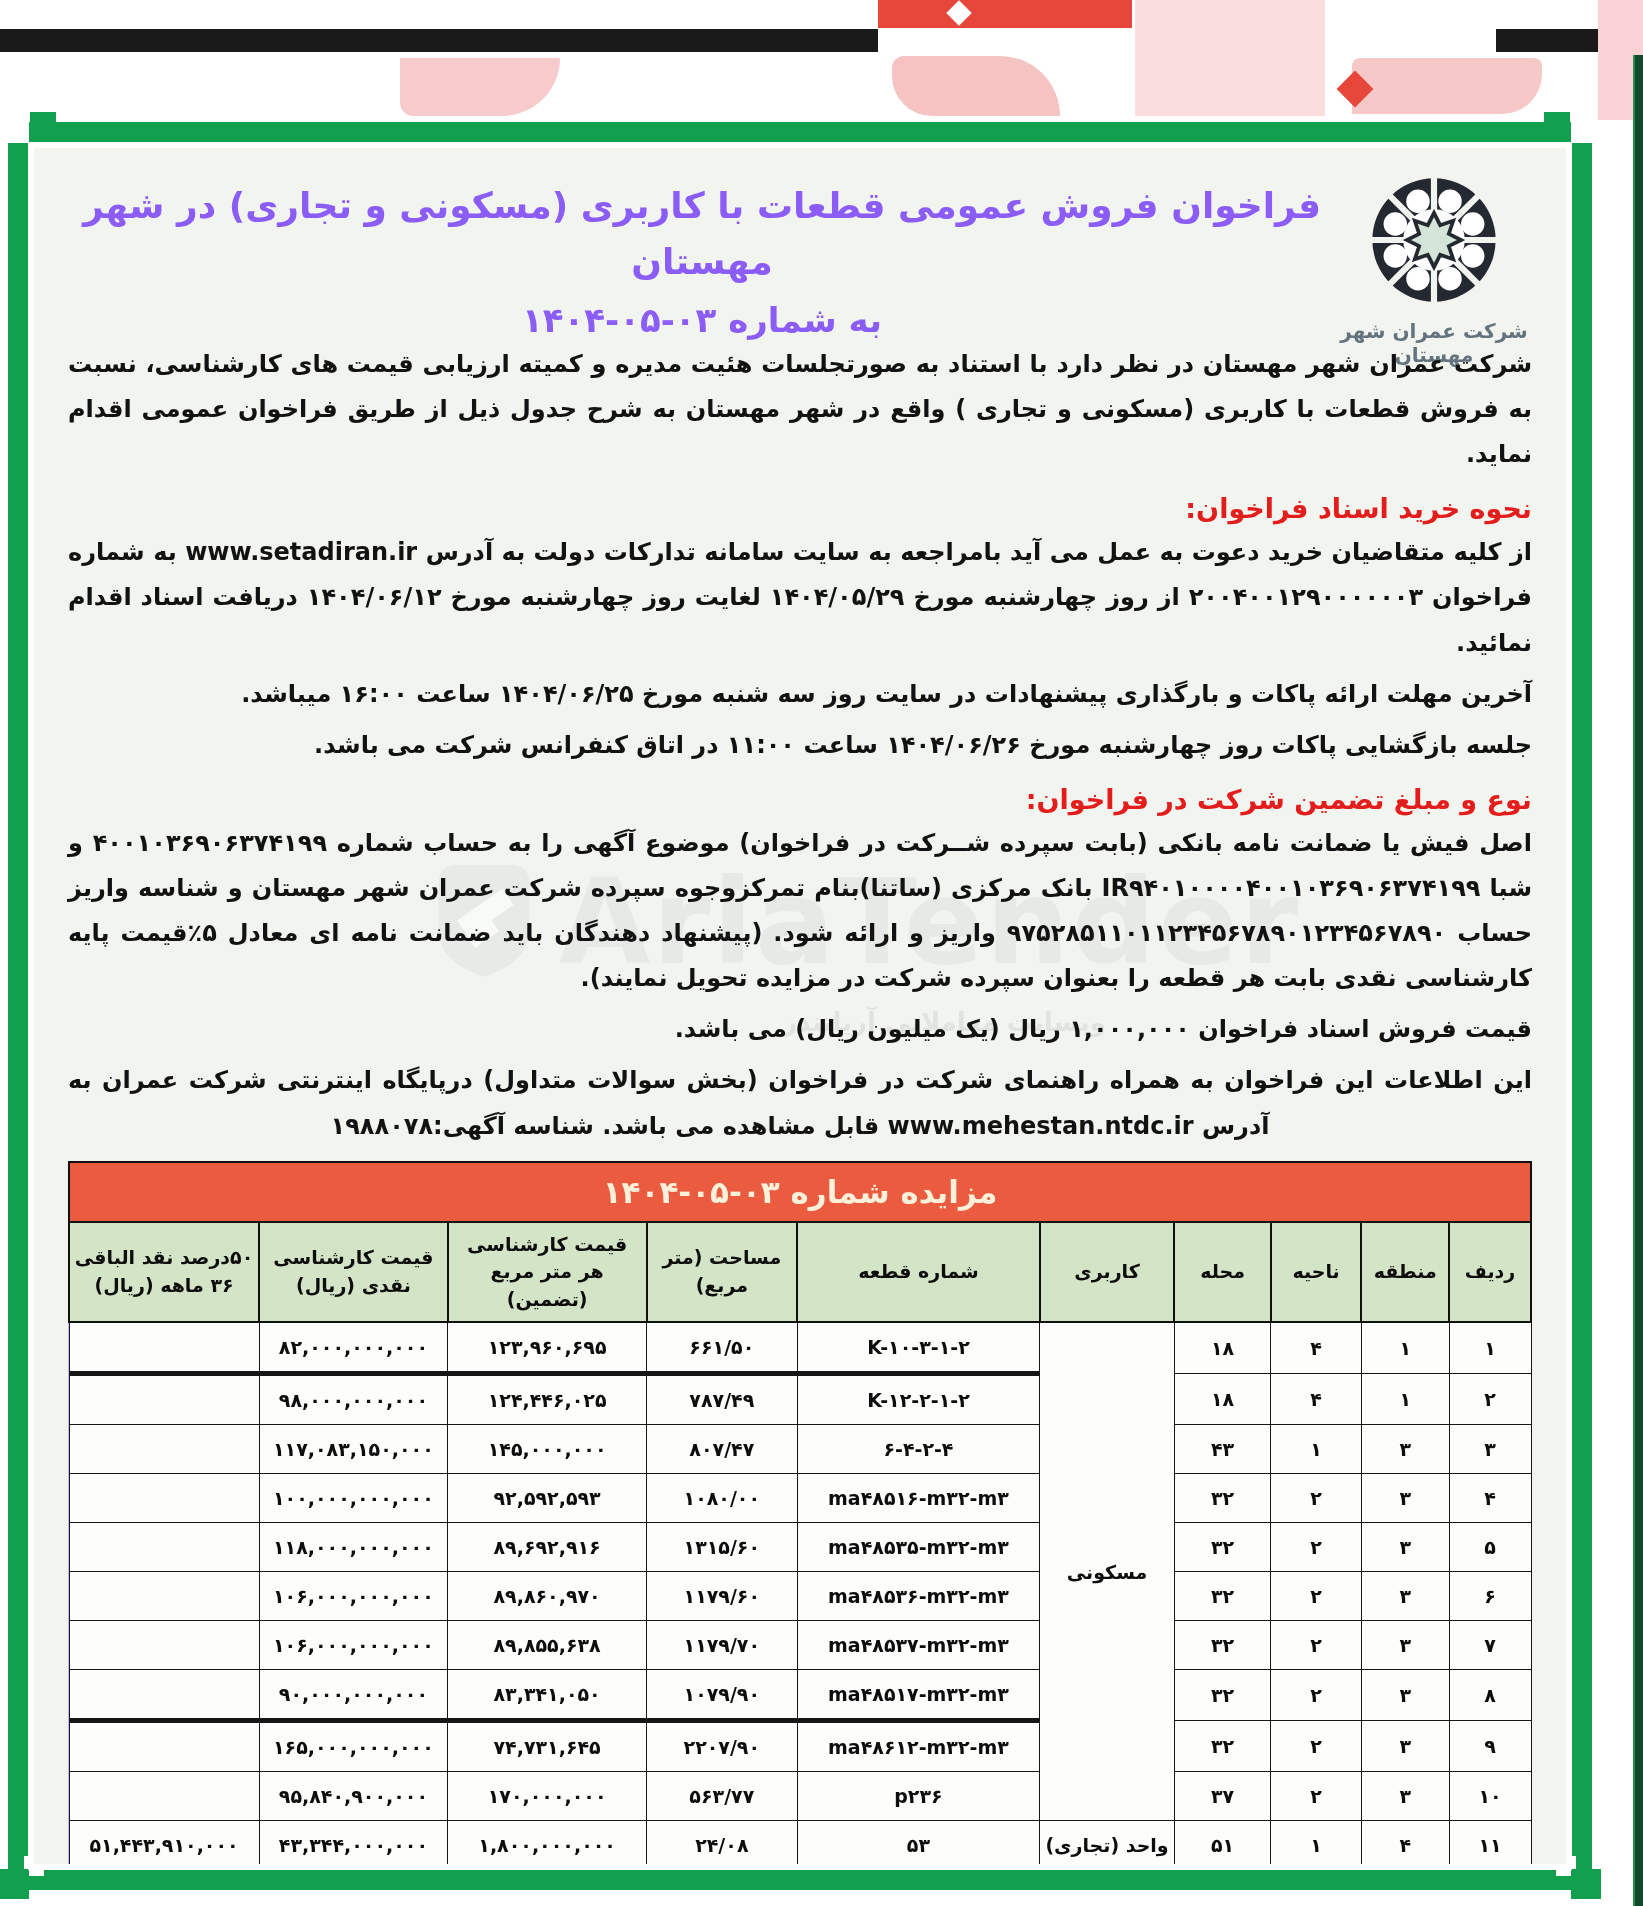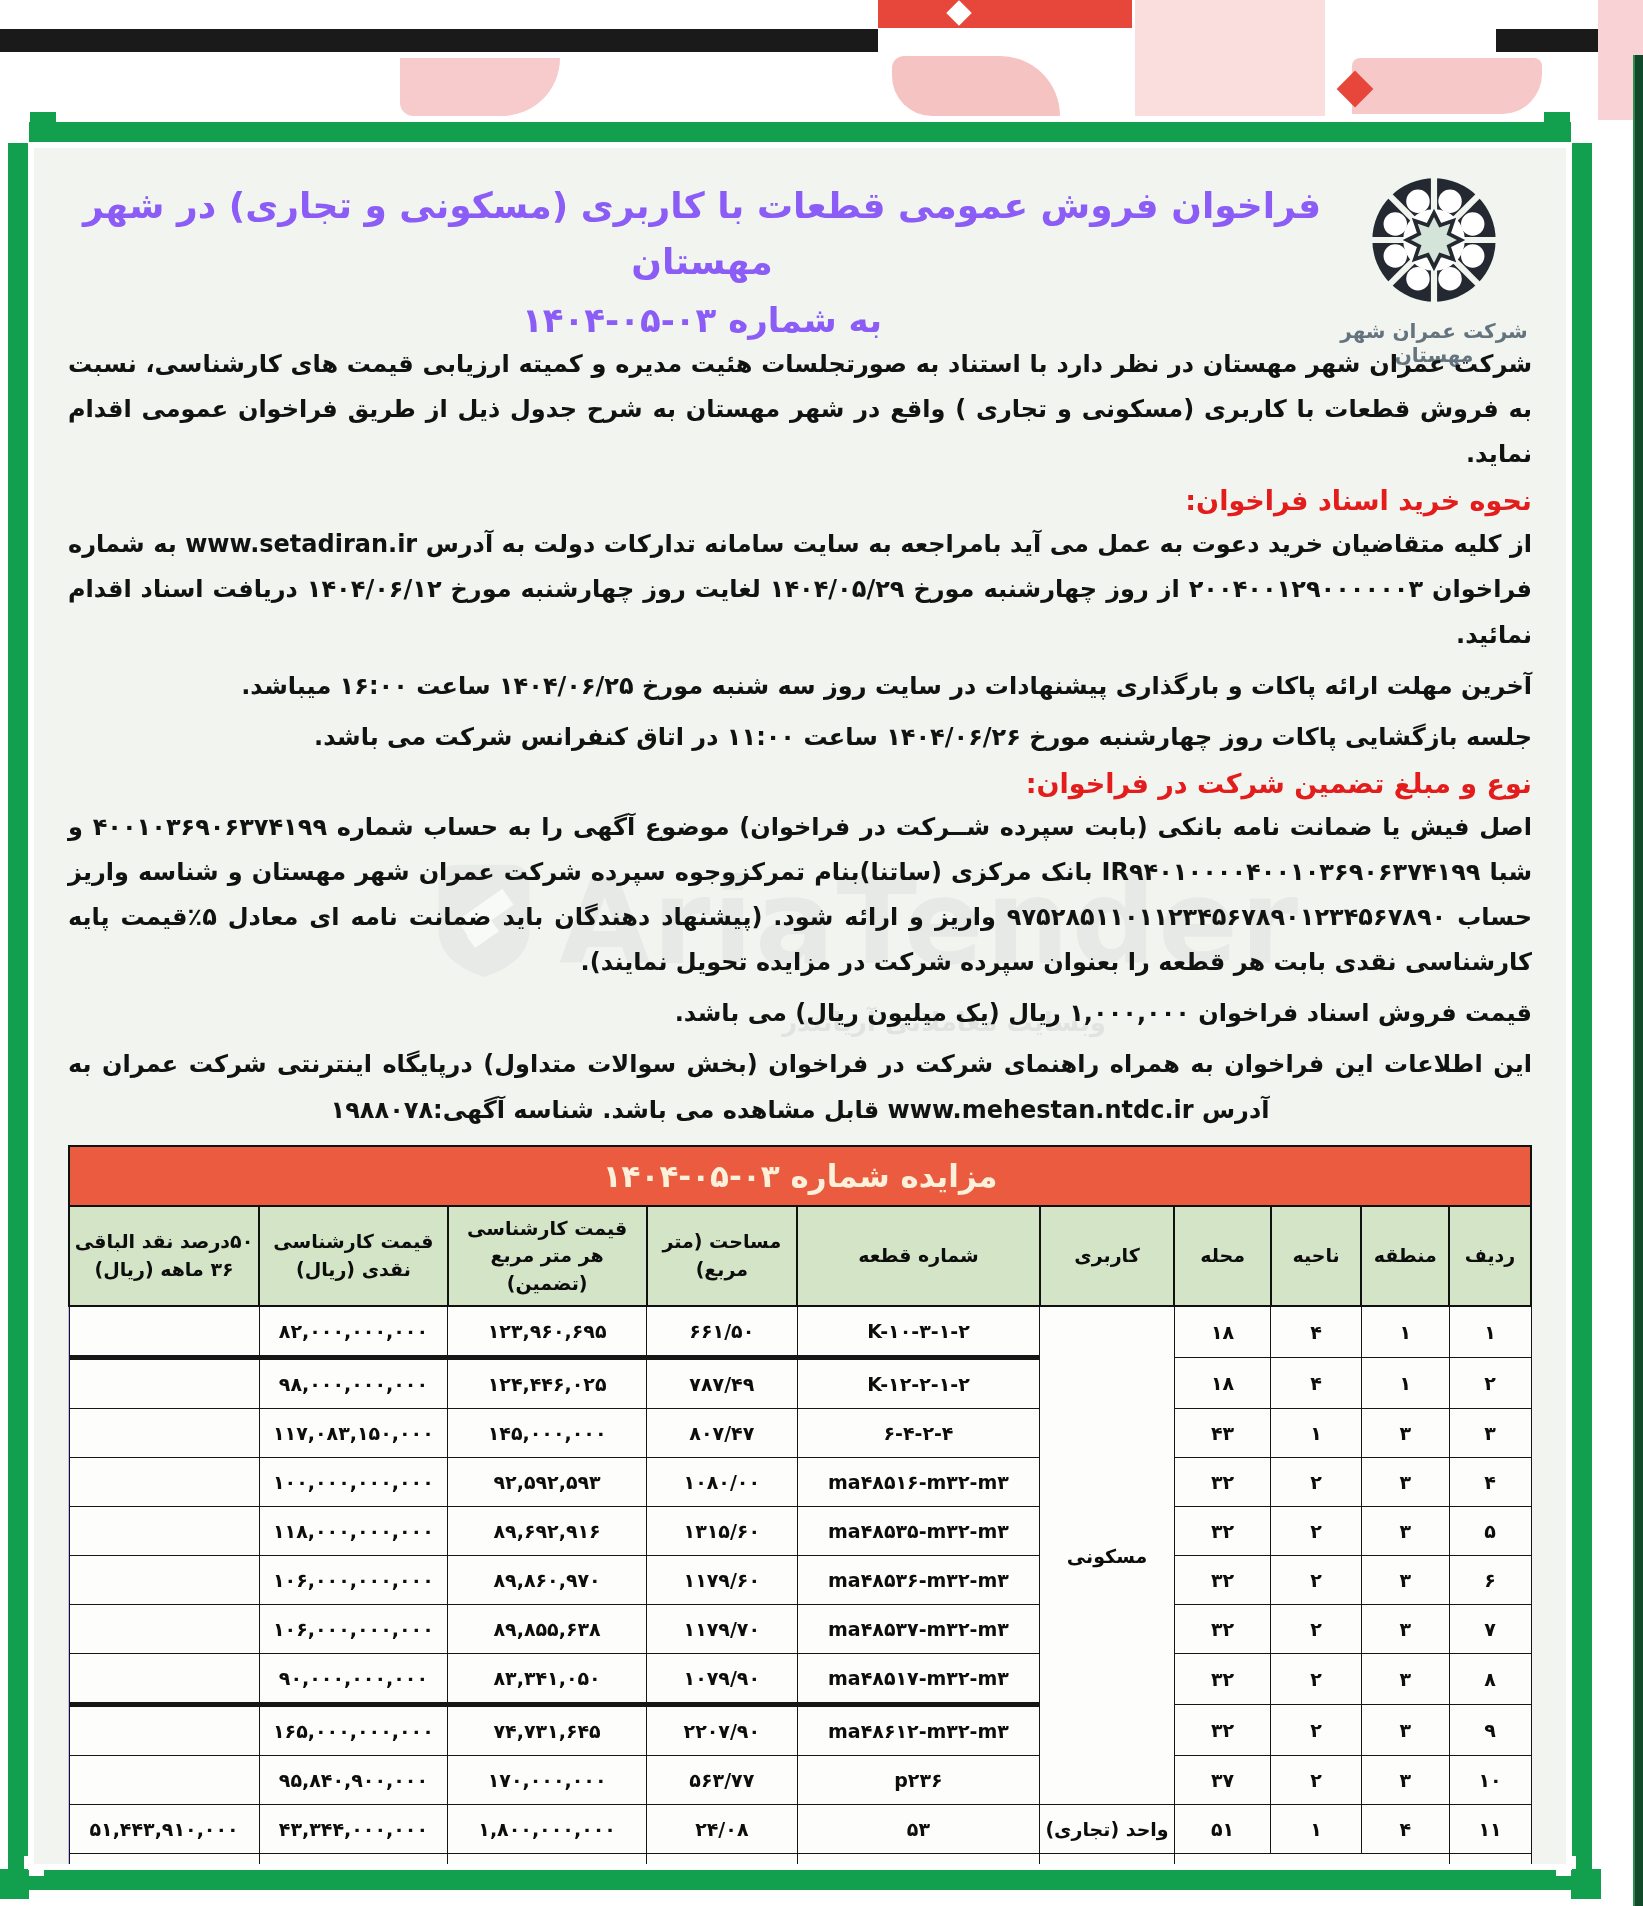--- a/index.html
+++ b/index.html
@@ -41,21 +41,21 @@
   .logo-box svg{display:block;margin:0 auto;}
   .logo-caption{font-size:20px;font-weight:bold;color:#64747f;margin-top:5px;}
   .titles{flex:1;text-align:center;color:#8b5cf6;font-weight:bold;padding-top:20px;}
   .title1{font-size:36px;line-height:1.55;}
   .title2{font-size:34px;margin-top:10px;}
 
   
   .para{font-size:24px;font-weight:bold;color:#121212;line-height:1.88;text-align:justify;
     margin:6px 0;position:relative;z-index:2;}
   .center-last{text-align-last:center;}
-  .red-heading{color:#e31c1c;font-size:27px;font-weight:bold;margin:8px 0 2px;position:relative;z-index:2;}
+  .red-heading{color:#e31c1c;font-size:27px;font-weight:bold;margin:16px 0 2px;position:relative;z-index:2;}
 
   
   .watermark{position:absolute;left:385px;top:705px;width:1050px;z-index:1;opacity:.5;pointer-events:none;}
   .wm-row{display:flex;align-items:center;gap:10px;direction:ltr;}
   .wm-text{font-size:118px;font-weight:bold;color:#dedede;letter-spacing:2px;white-space:nowrap;}
   .wm-tagline{direction:rtl;text-align:center;font-size:26px;font-weight:bold;color:#d2d2d2;
     letter-spacing:20px;margin-top:16px;}
 
   
   table.auction{width:100%;border-collapse:collapse;margin-top:12px;position:relative;z-index:2;

